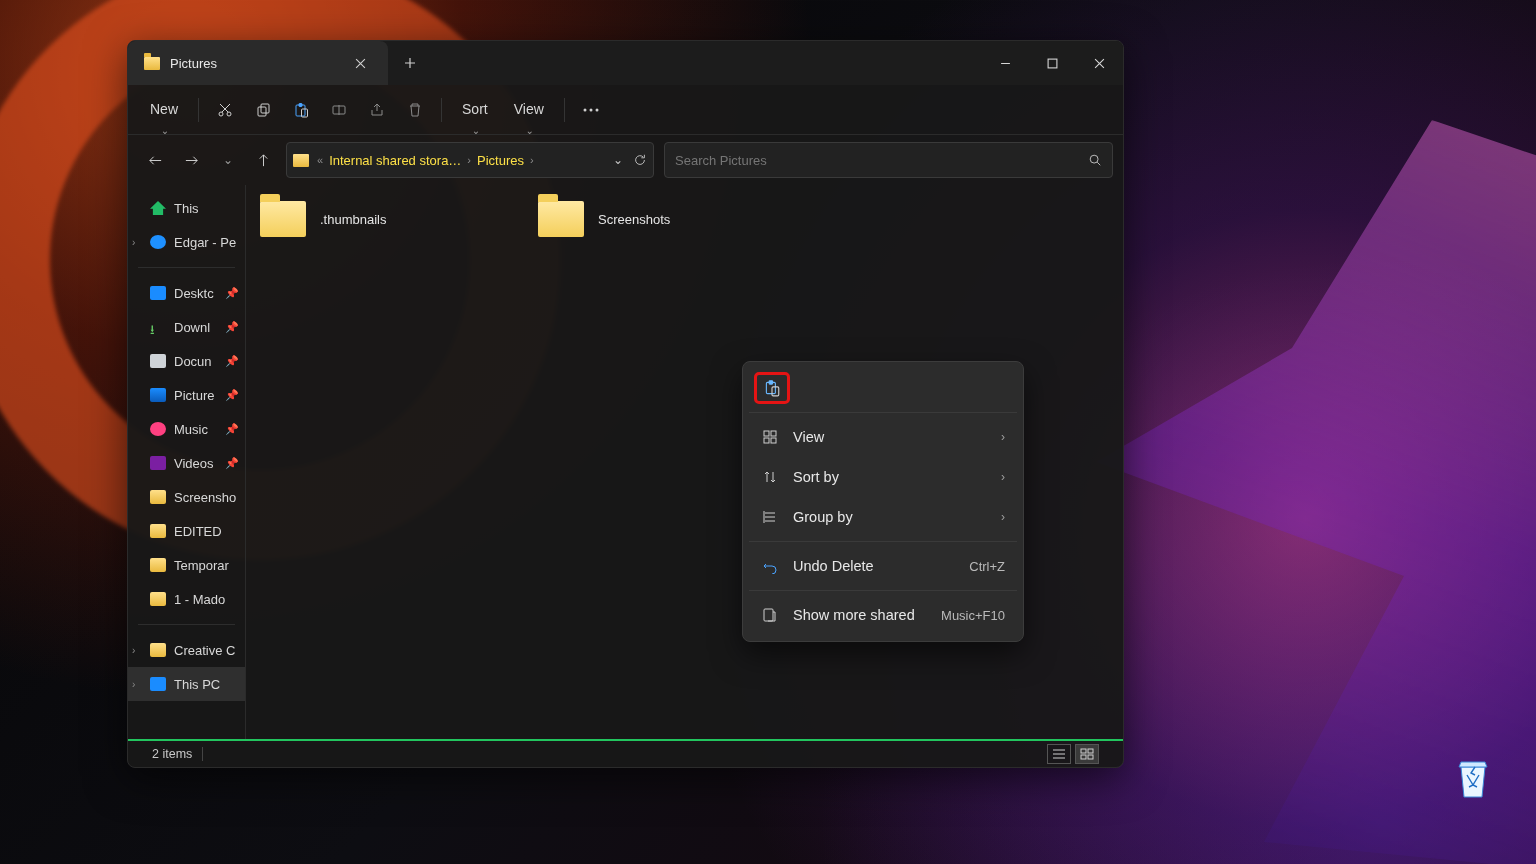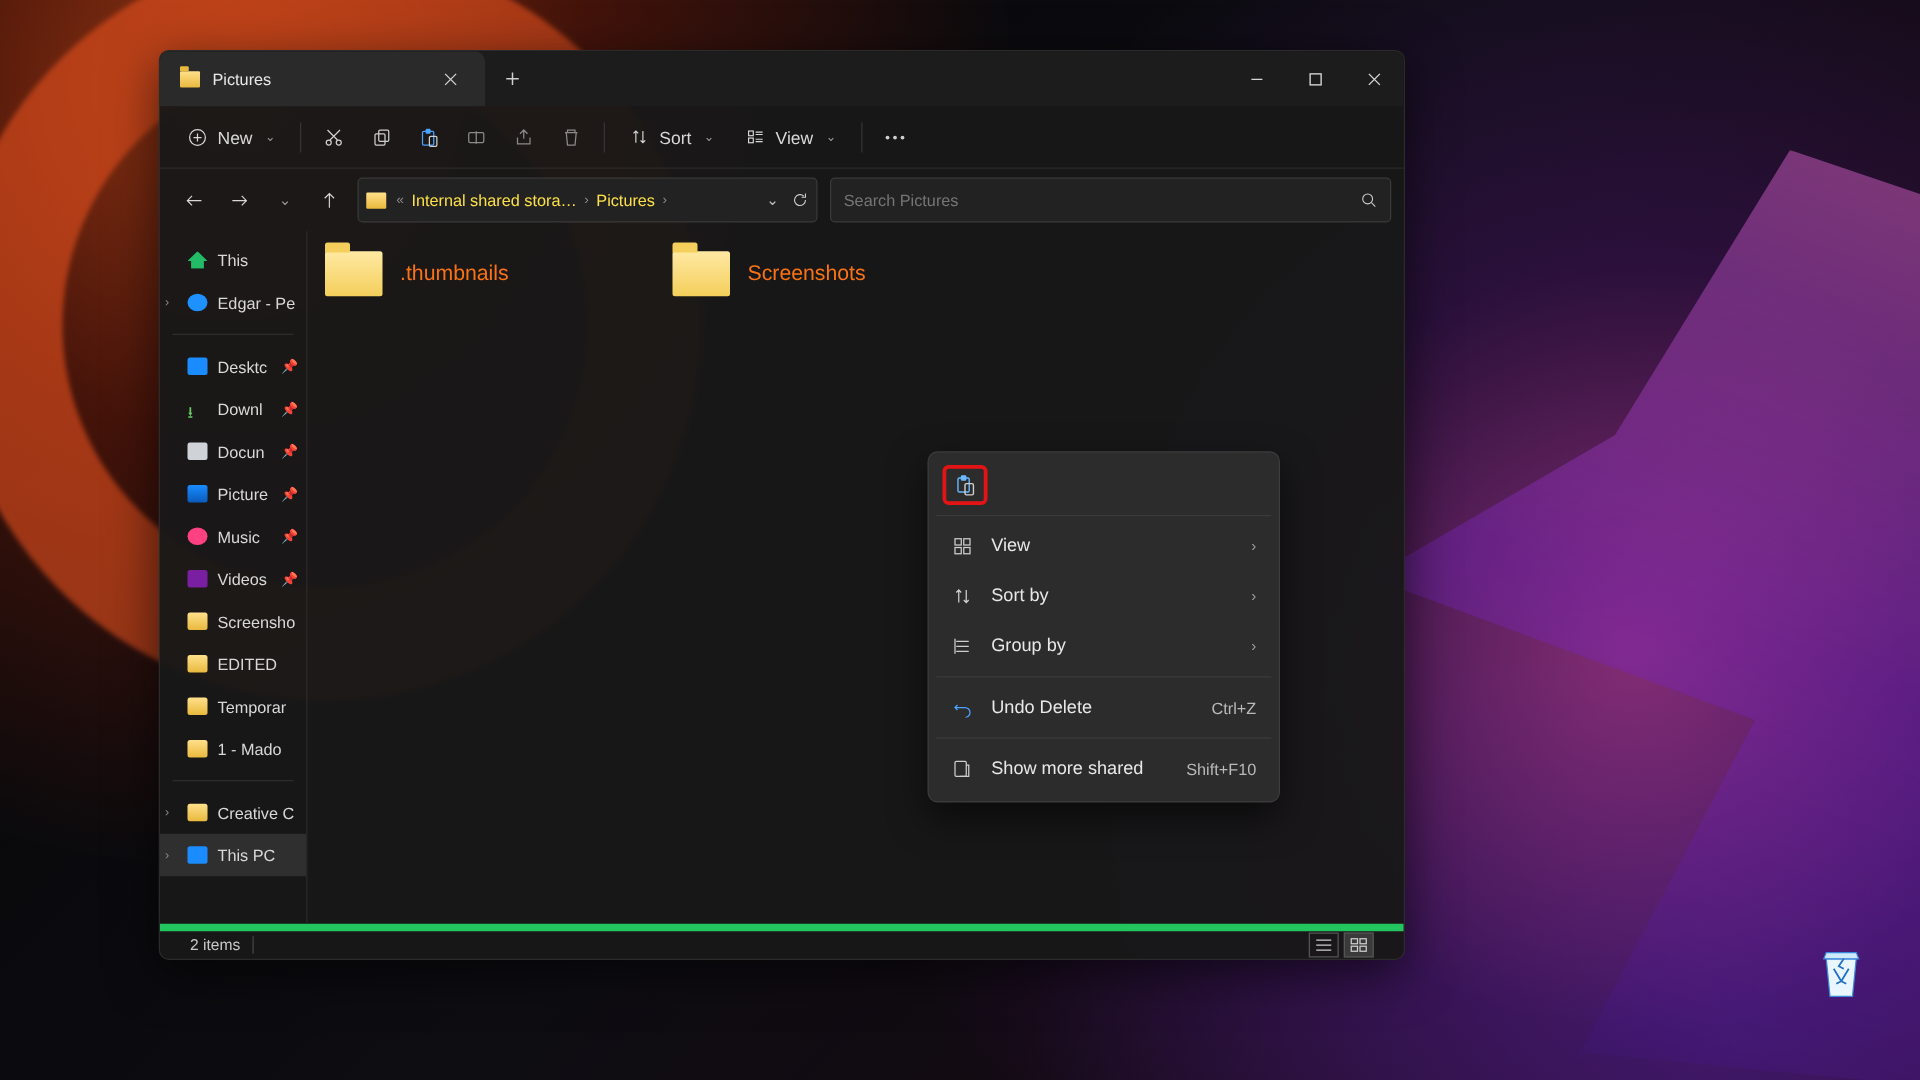--- a/index.html
+++ b/index.html
@@ -22,21 +22,21 @@
   .tab { display:flex; align-items:center; gap:10px; padding:0 14px 0 16px; width:260px; background:#2a2a2a; border-top-right-radius:8px;}
   .tab .folder-ico { width:16px; height:13px; background:linear-gradient(#ffe08a,#e9b93e); border-radius:1px; position:relative;}
   .tab .folder-ico::before{content:"";position:absolute;top:-4px;left:0;width:7px;height:4px;background:#e9b93e;border-radius:1px 1px 0 0;}
   .tab-title { font-size:13px; color:#e8e8e8; flex:1; }
   .tab-close { width:28px; height:28px; display:flex; align-items:center; justify-content:center; color:#cfcfcf; border-radius:4px;}
   .newtab { width:44px; display:flex; align-items:center; justify-content:center; color:#cfcfcf; font-size:16px;}
   .wincontrols { margin-left:auto; display:flex; }
   .wc { width:47px; display:flex; align-items:center; justify-content:center; color:#d6d6d6;}
   
   .toolbar { height:50px; display:flex; align-items:center; gap:6px; padding:0 12px; border-bottom:1px solid #2b2b2b;}
-  .btn { height:34px; padding:0 10px; display:flex; align-items:center; gap:8px; color:#d8d8d8; font-size:14px; border-radius:4px;}
+  .btn { height:34px; padding:0 10px; display:flex; align-items:center; gap:8px; color:#d8d8d8; font-size:14px; border-radius:4px;flex-direction:column;}
   .ic { width:32px; justify-content:center; padding:0;}
   .sep { width:1px; height:24px; background:#343434; margin:0 4px;}
   .chev { font-size:10px; color:#9a9a9a; margin-left:2px;}
   
   .navrow { height:50px; display:flex; align-items:center; gap:2px; padding:0 10px;}
   .navbtn { width:34px; height:34px; display:flex; align-items:center; justify-content:center; color:#d0d0d0; border-radius:4px;}
   .address { flex:0 0 368px; height:36px; margin-left:4px; border:1px solid #3a3a3a; border-radius:4px; background:#222; display:flex; align-items:center; padding:0 6px; gap:8px;}
   .crumbs { display:flex; align-items:center; gap:6px; overflow:hidden; flex:1;}
   .crumb { font-size:13px; color:#fde047; white-space:nowrap;}
   .csep  { color:#8c8c8c; font-size:11px;}
@@ -60,34 +60,34 @@
   .sic.img{background:linear-gradient(#1a8cff,#0a5bbb);}
   .sic.music{background:#ff4081;border-radius:50%;}
   .sic.video{background:#7b1fa2;}
   .sic.doc{background:#cfd3d8;}
   .sic.dl{background:none;color:#6c6;}
   .content { flex:1; position:relative; padding:12px 14px; }
   .folders { display:flex; gap:28px;}
   .fitem { display:flex; align-items:center; gap:14px; width:250px; height:44px; border-radius:4px;}
   .big-folder { width:46px; height:36px; background:linear-gradient(#ffe9a3,#f4cf5b); border-radius:2px; position:relative;}
   .big-folder::before{content:"";position:absolute;top:-7px;left:0;width:20px;height:8px;background:#f4cf5b;border-radius:2px 2px 0 0;}
-  .fname{font-size:17px;color:#f97316;}
+  .fname{font-size:13px;color:#e5e5e5;}
   
   .ctx { position:absolute; left:496px; top:176px; width:282px; background:#2c2c2c; border:1px solid #3c3c3c; border-radius:8px; padding:6px; box-shadow:0 12px 30px rgba(0,0,0,.55);}
   .ctx-row { height:40px; display:flex; align-items:center; gap:14px; padding:0 12px; font-size:14.5px; color:#e8e8e8; border-radius:6px;}
   .ctx-row .cx-ic { width:18px; display:flex; justify-content:center; color:#cfcfcf;}
   .ctx-row .rarr { margin-left:auto; color:#9e9e9e; font-size:12px;}
   .ctx-row .cx-sc { margin-left:auto; color:#b9b9b9; font-size:13px;}
   .ctx-div { height:1px; background:#3a3a3a; margin:4px 0;}
   .ctx-top { height:40px; display:flex; align-items:center; padding:0 6px; gap:10px;}
   .ctx-top .tbtn { width:34px; height:30px; display:flex; align-items:center; justify-content:center; border-radius:4px;}
   .hilite { outline:3px solid #e51414; outline-offset:-2px;}
   svg{display:block;}
   
-  .status { height:28px; border-top:6px solid #22c55e; display:flex; align-items:center; padding:0 24px; font-size:12.5px; color:#c8c8c8;}
+  .status { height:28px; border-top:2px solid #22c55e; display:flex; align-items:center; padding:0 24px; font-size:12.5px; color:#c8c8c8;}
   .status .pipe { width:1px; height:14px; background:#444; margin:0 10px;}
   .status .viewbtn { width:24px; height:20px; display:flex; align-items:center; justify-content:center; border:1px solid #555; margin-left:4px;}
   .status .viewbtn.active{background:#3a3a3a;}
   .status .spacer{flex:1;}
   
   .recycle { position:absolute; right:40px; bottom:58px; width:46px; height:52px; display:flex; align-items:center; justify-content:center;}
 </style>
 </head>
 <body>
 
@@ -390,21 +390,21 @@
           </div>
         <div class="ctx-div"></div>
         <div class="ctx-row">
           <span class="cx-ic">
               <svg width="16" height="16" viewBox="0 0 16 16" stroke="#cfcfcf" fill="none">
                 <rect x="2" y="2" width="9" height="12" rx="1"></rect>
                 <path d="M11 5h2v9H6"></path>
               </svg>
             </span>
           <span>Show more shared</span>
-          <span class="cx-sc">Shift+F10</span>
+          <span class="cx-sc">Music+F10</span>
           </div>
       </div>
     </div>
   </div>
 
   <div class="status">
     <span>2 items</span>
     <span class="pipe"></span>
     <span class="spacer"></span>
     <span class="viewbtn">

